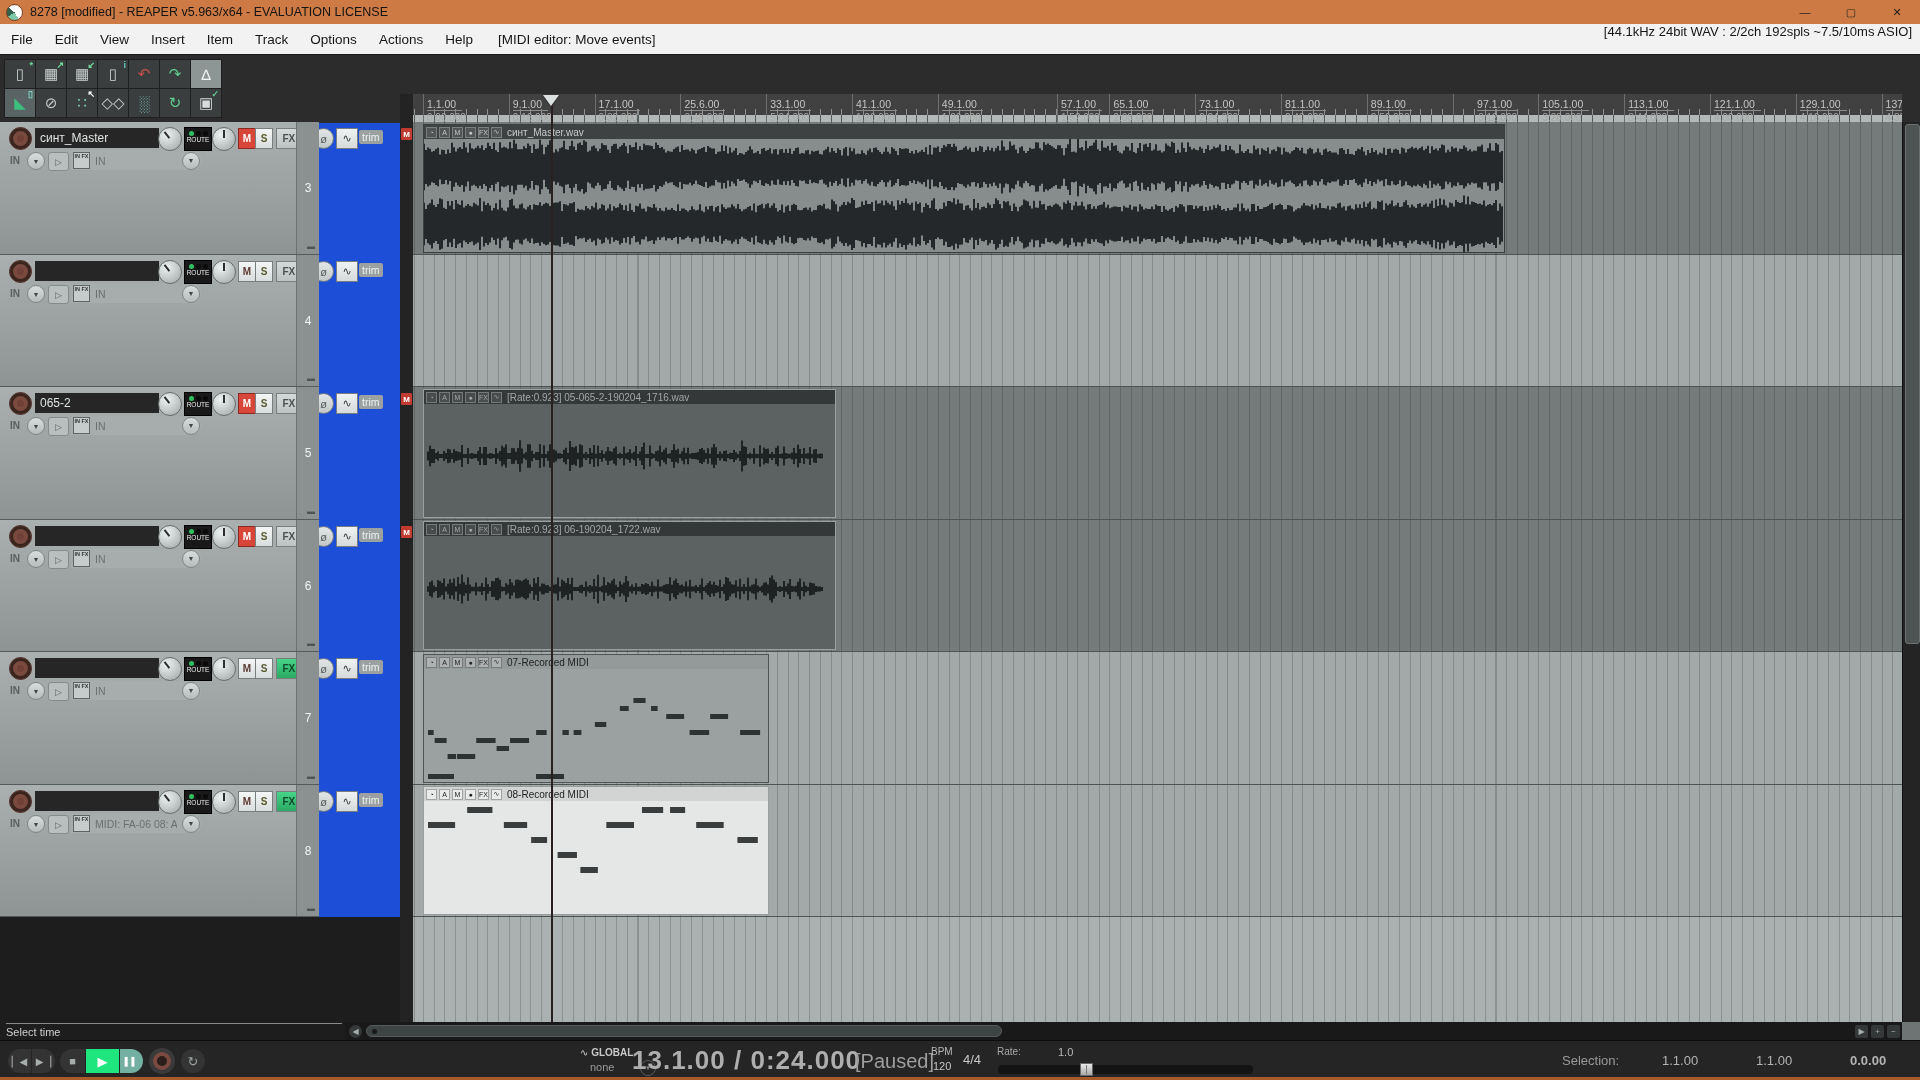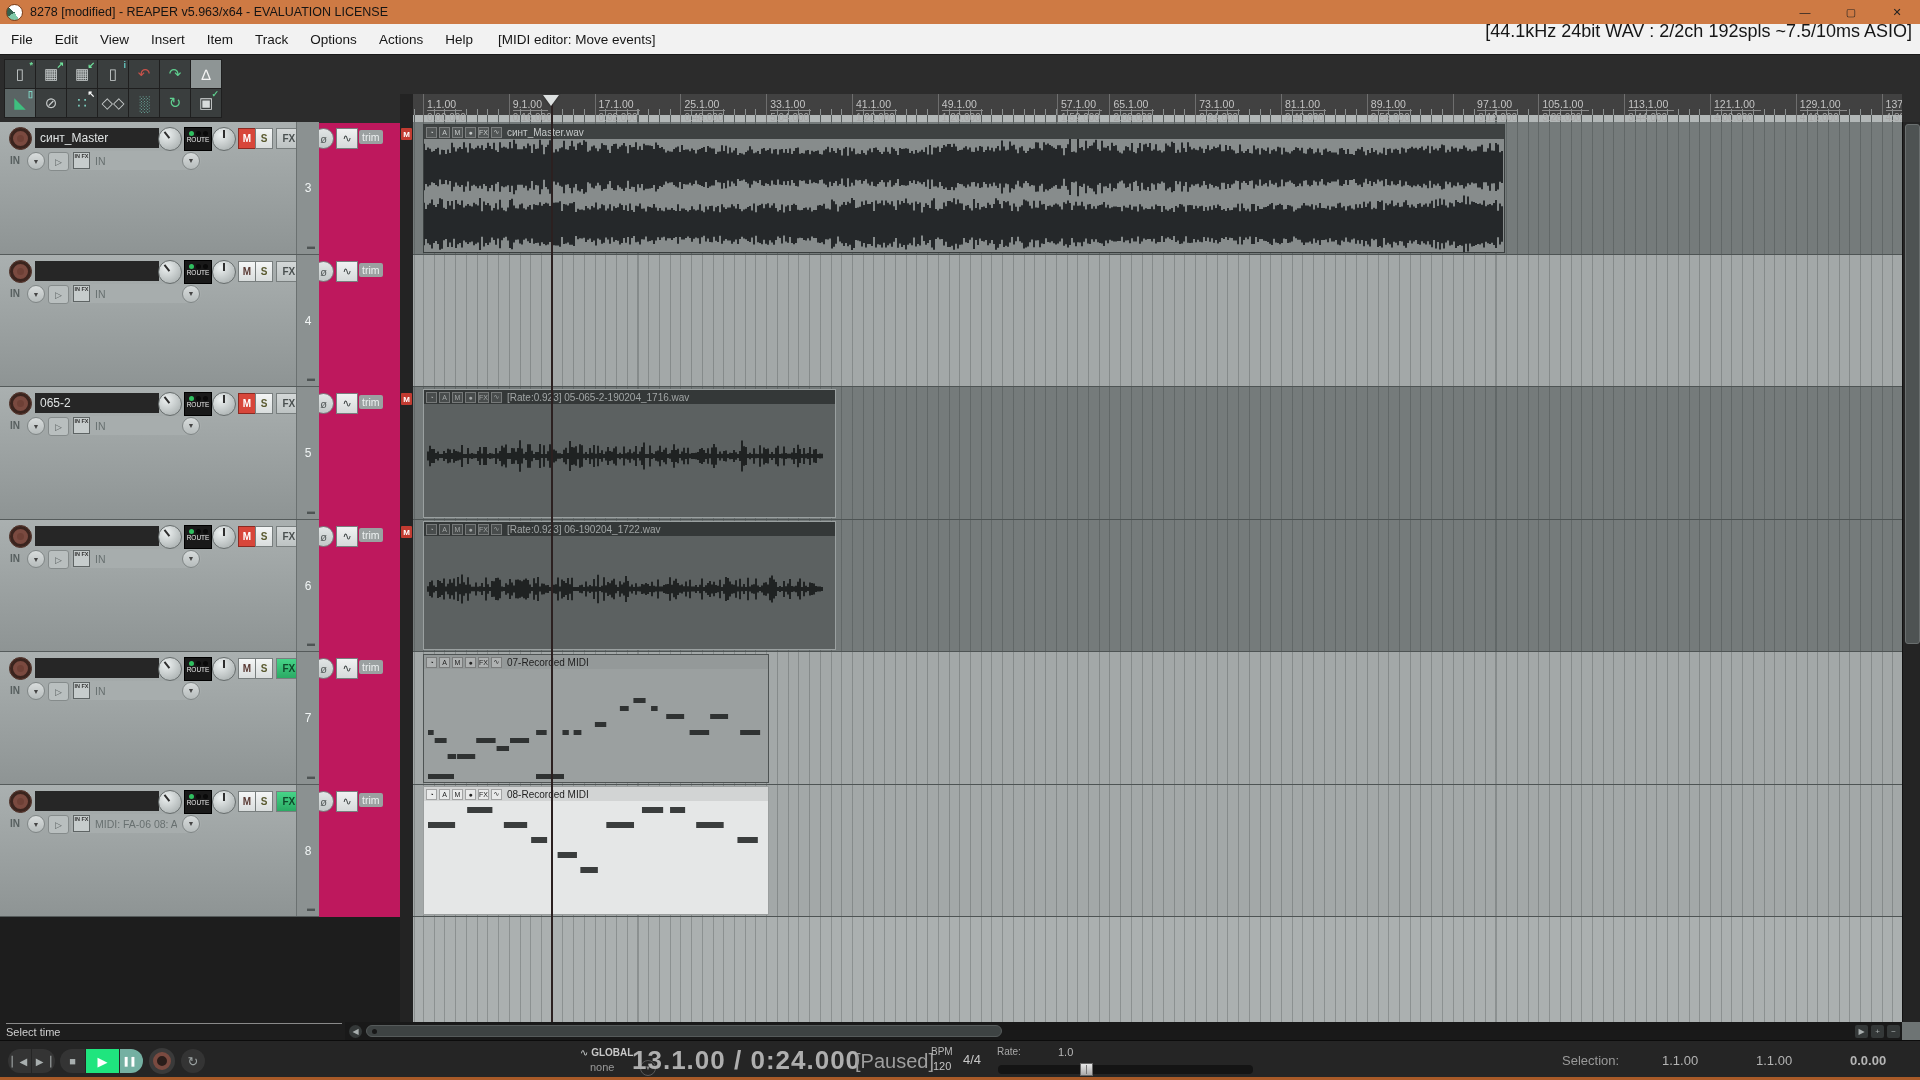--- a/index.html
+++ b/index.html
@@ -1,34 +1,34 @@
 <!DOCTYPE html>
 <html><head>
 <meta charset="utf-8">
 <style>
   html,body{margin:0;padding:0;background:#111;}
   #app{position:relative;width:1920px;height:1080px;overflow:hidden;
-       font-family:"Liberation Sans",sans-serif;background:#be185d;
+       font-family:"Liberation Sans",sans-serif;background:#1d4ed8;
        -webkit-font-smoothing:antialiased;}
   .abs{position:absolute;}
   
   #titlebar{left:0;top:0;width:1920px;height:24px;background:#CE7A44;display:flex;align-items:center;}
   #reaper-logo{width:15px;height:15px;border-radius:50%;margin:0 7px 0 6px;
       background:conic-gradient(from 40deg,#ffffff 0 30%,#7fc9a8 30% 55%,#33614e 55% 75%,#ffffff 75% 100%);
       border:1px solid #7a3f1c;}
   #title-text{font-size:12.5px;color:#141414;}
   .wctl{width:46px;height:24px;display:flex;align-items:center;justify-content:center;
         font-size:11px;color:#222;}
   #win-controls{margin-left:auto;display:flex;}
   
   #menubar{left:0;top:24px;width:1920px;height:30px;background:#F2F2F2;display:flex;align-items:center;
            font-size:13.5px;color:#161616;border-bottom:1px solid #D8D8D8;}
   .menu-item{padding:0 11px;height:30px;display:flex;align-items:center;}
   #menu-status{margin-left:14px;}
-  #audio-status{position:absolute;right:8px;top:0;height:14px;display:flex;align-items:center;font-size:18px;color:#161616;}
+  #audio-status{position:absolute;right:8px;top:0;height:14px;display:flex;align-items:center;font-size:13px;color:#161616;}
   
   #toolbar-bg{left:0;top:54px;width:1920px;height:68px;background:#2C2C2C;border-top:1px solid #1A1A1A;}
   .tbtn{position:absolute;width:30px;height:28px;background:#3A3E3E;border:1px solid #1F1F1F;
         display:flex;align-items:center;justify-content:center;font-size:15px;color:#CDD2D2;}
   .tbtn.active{background:#8E9595;}
   .tbtn.semiactive{background:#5A6464;}
   .tbadge{position:absolute;right:2px;top:0px;font-size:9px;font-weight:bold;}
   
   #ruler{left:413px;top:94px;width:1489px;height:28px;background:#414141;overflow:hidden;cursor:pointer;}
   .rlabel{position:absolute;top:0;height:28px;border-left:1px solid #6E6E6E;padding-left:3px;width:82px;}
@@ -255,21 +255,21 @@
     </div>
 
   <div class="abs" id="ruler">
     <div class="abs" id="ruler-ticks1"></div>
     <div class="abs" id="ruler-ticks2">
         <div class="in"></div>
       </div>
   <div class="rlabel" style="left: 10px;"><span class="m">1.1.00</span><span class="t">0:00.000</span></div>
       <div class="rlabel" style="left: 95.8px;"><span class="m">9.1.00</span><span class="t">0:16.000</span></div>
       <div class="rlabel" style="left: 181.6px;"><span class="m">17.1.00</span><span class="t">0:32.000</span></div>
-      <div class="rlabel" style="left: 267.4px;"><span class="m">25.1.00</span><span class="t">0:48.000</span></div>
+      <div class="rlabel" style="left: 267.4px;"><span class="m">25.6.00</span><span class="t">0:48.000</span></div>
       <div class="rlabel" style="left: 353.2px;"><span class="m">33.1.00</span><span class="t">5:04.000</span></div>
       <div class="rlabel" style="left: 439px;"><span class="m">41.1.00</span><span class="t">1:20.000</span></div>
       <div class="rlabel" style="left: 524.8px;"><span class="m">49.1.00</span><span class="t">1:20.000</span></div>
       <div class="rlabel" style="left: 644px;"><span class="m">57.1.00</span><span class="t">1:52.000</span></div>
       <div class="rlabel" style="left: 696.4px;"><span class="m">65.1.00</span><span class="t">2:08.000</span></div>
       <div class="rlabel" style="left: 782.2px;"><span class="m">73.1.00</span><span class="t">2:24.000</span></div>
       <div class="rlabel" style="left: 868px;"><span class="m">81.1.00</span><span class="t">2:40.000</span></div>
       <div class="rlabel" style="left: 953.8px;"><span class="m">89.1.00</span><span class="t">2:56.000</span></div>
       <div class="rlabel" style="left: 1039.6px; text-align: center;"><span class="m">97.1.00</span><span class="t">3:12.000</span></div>
       <div class="rlabel" style="left: 1125.4px;"><span class="m">105.1.00</span><span class="t">3:28.000</span></div>

